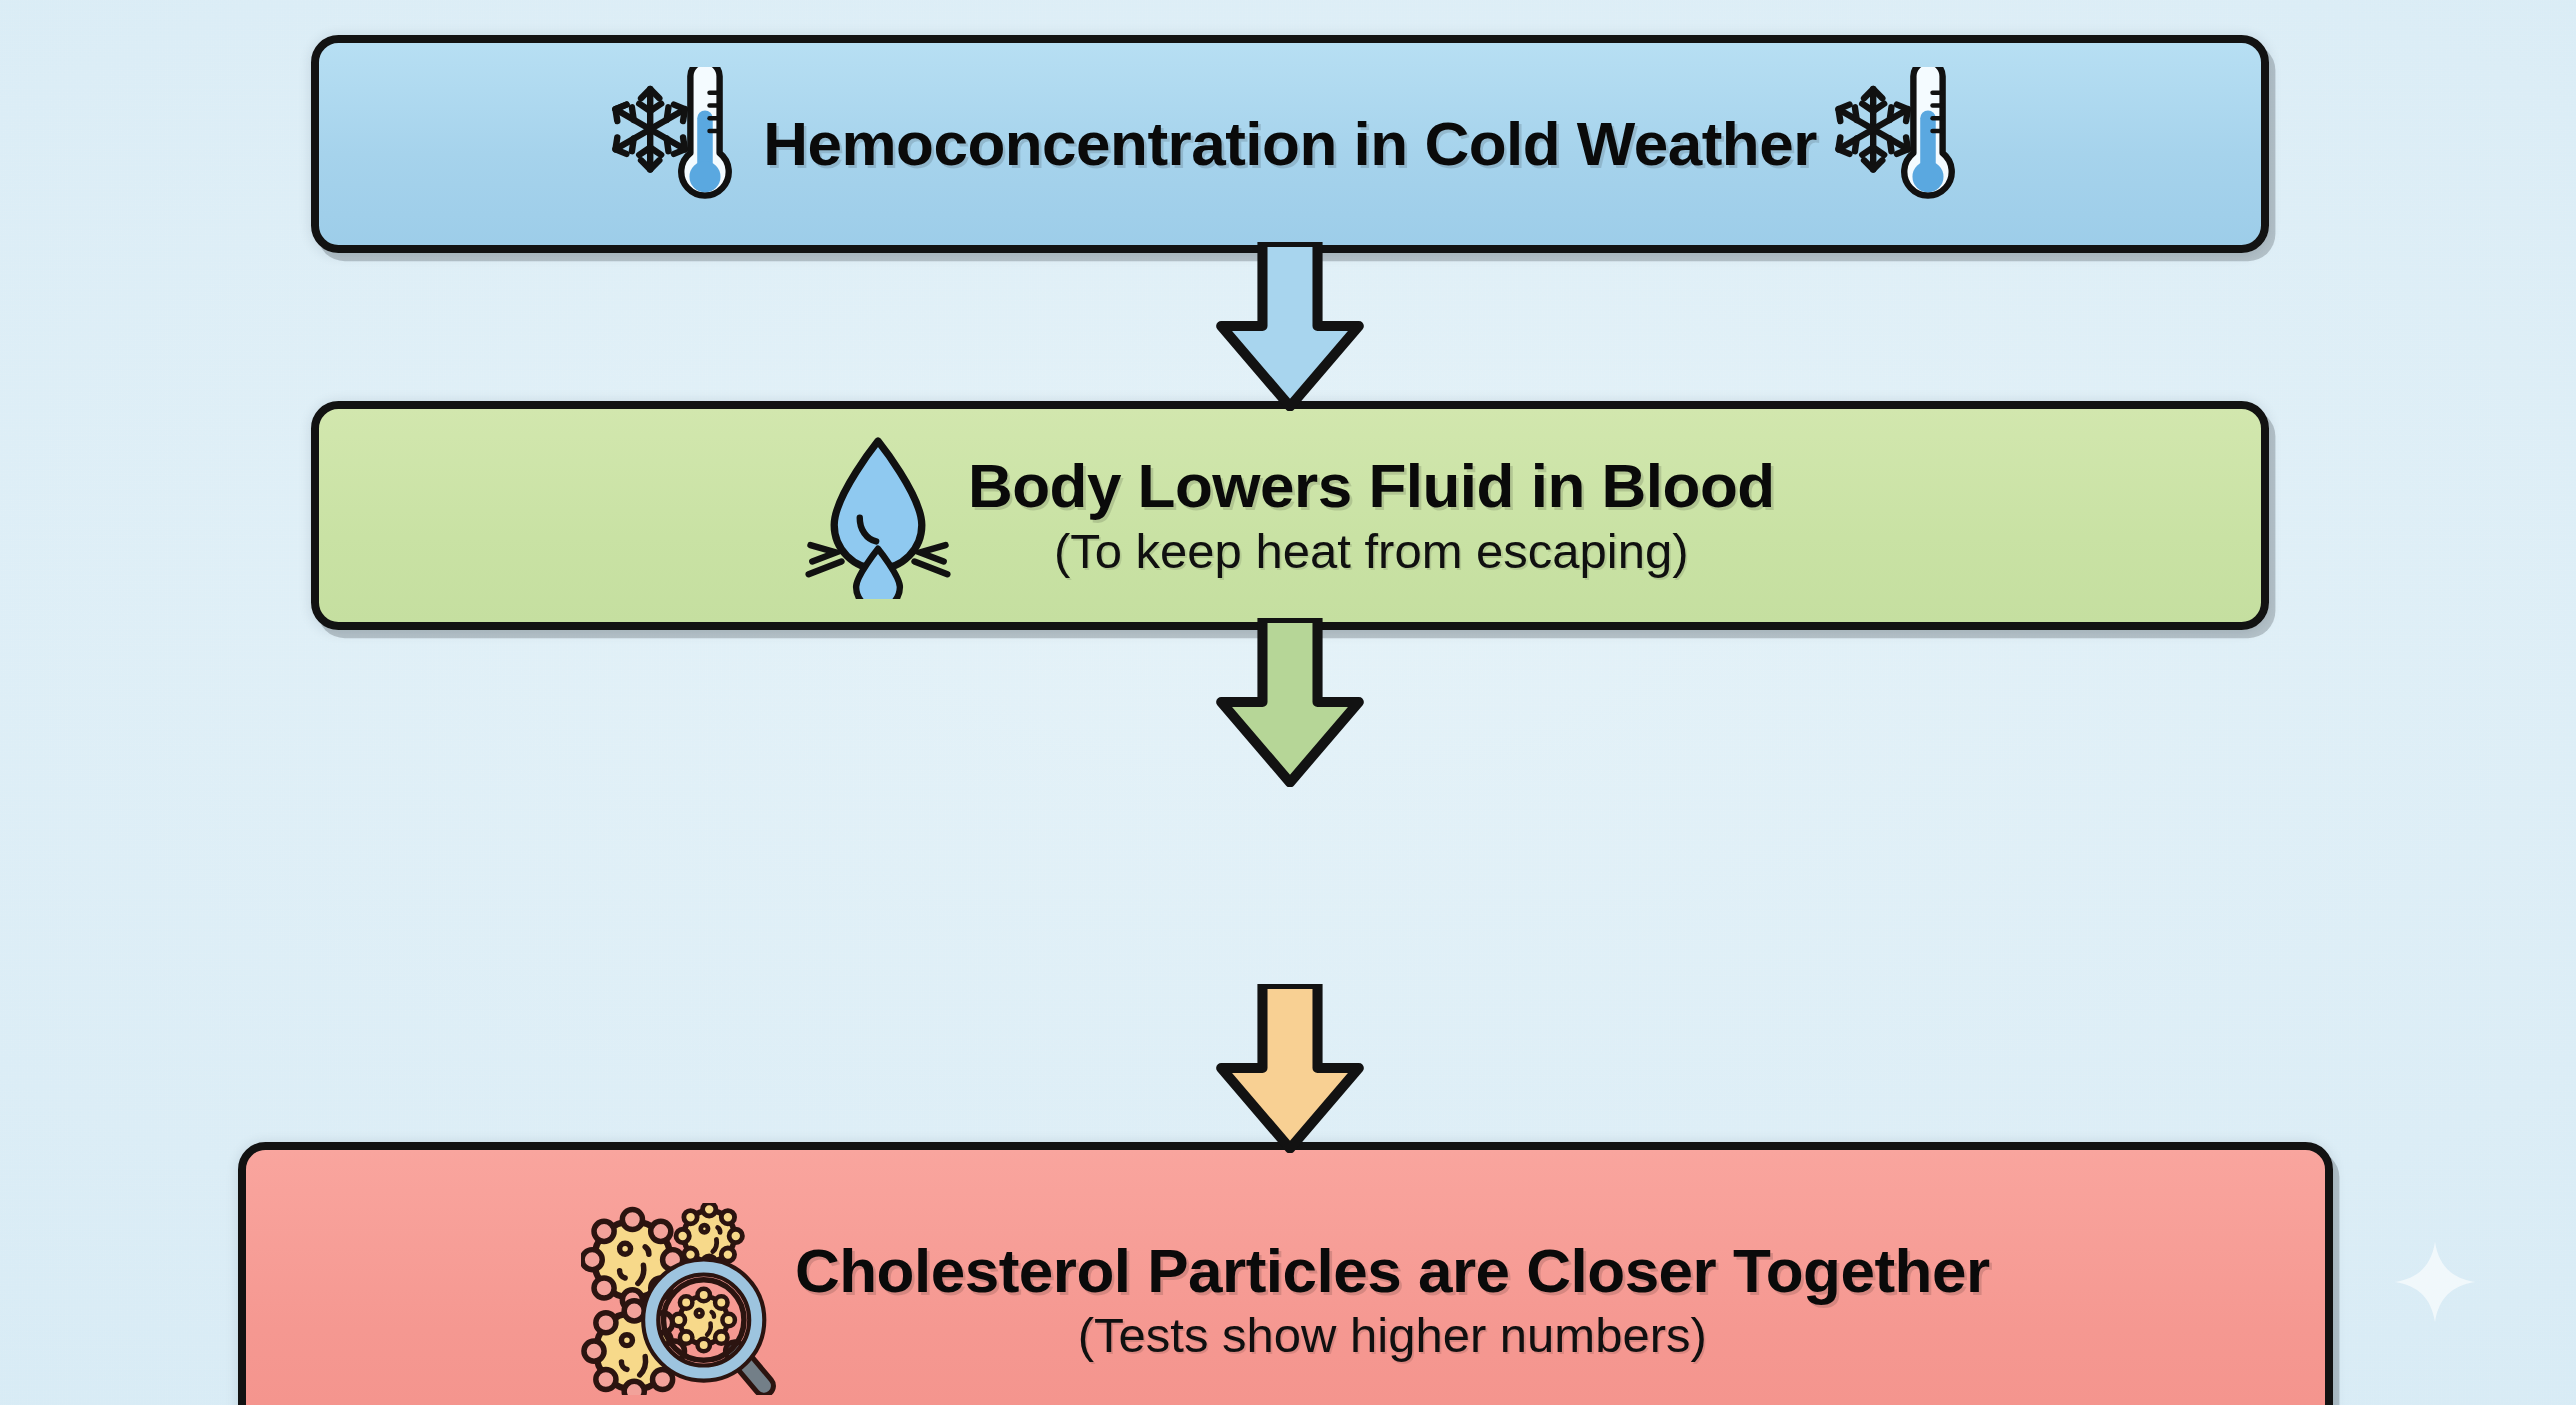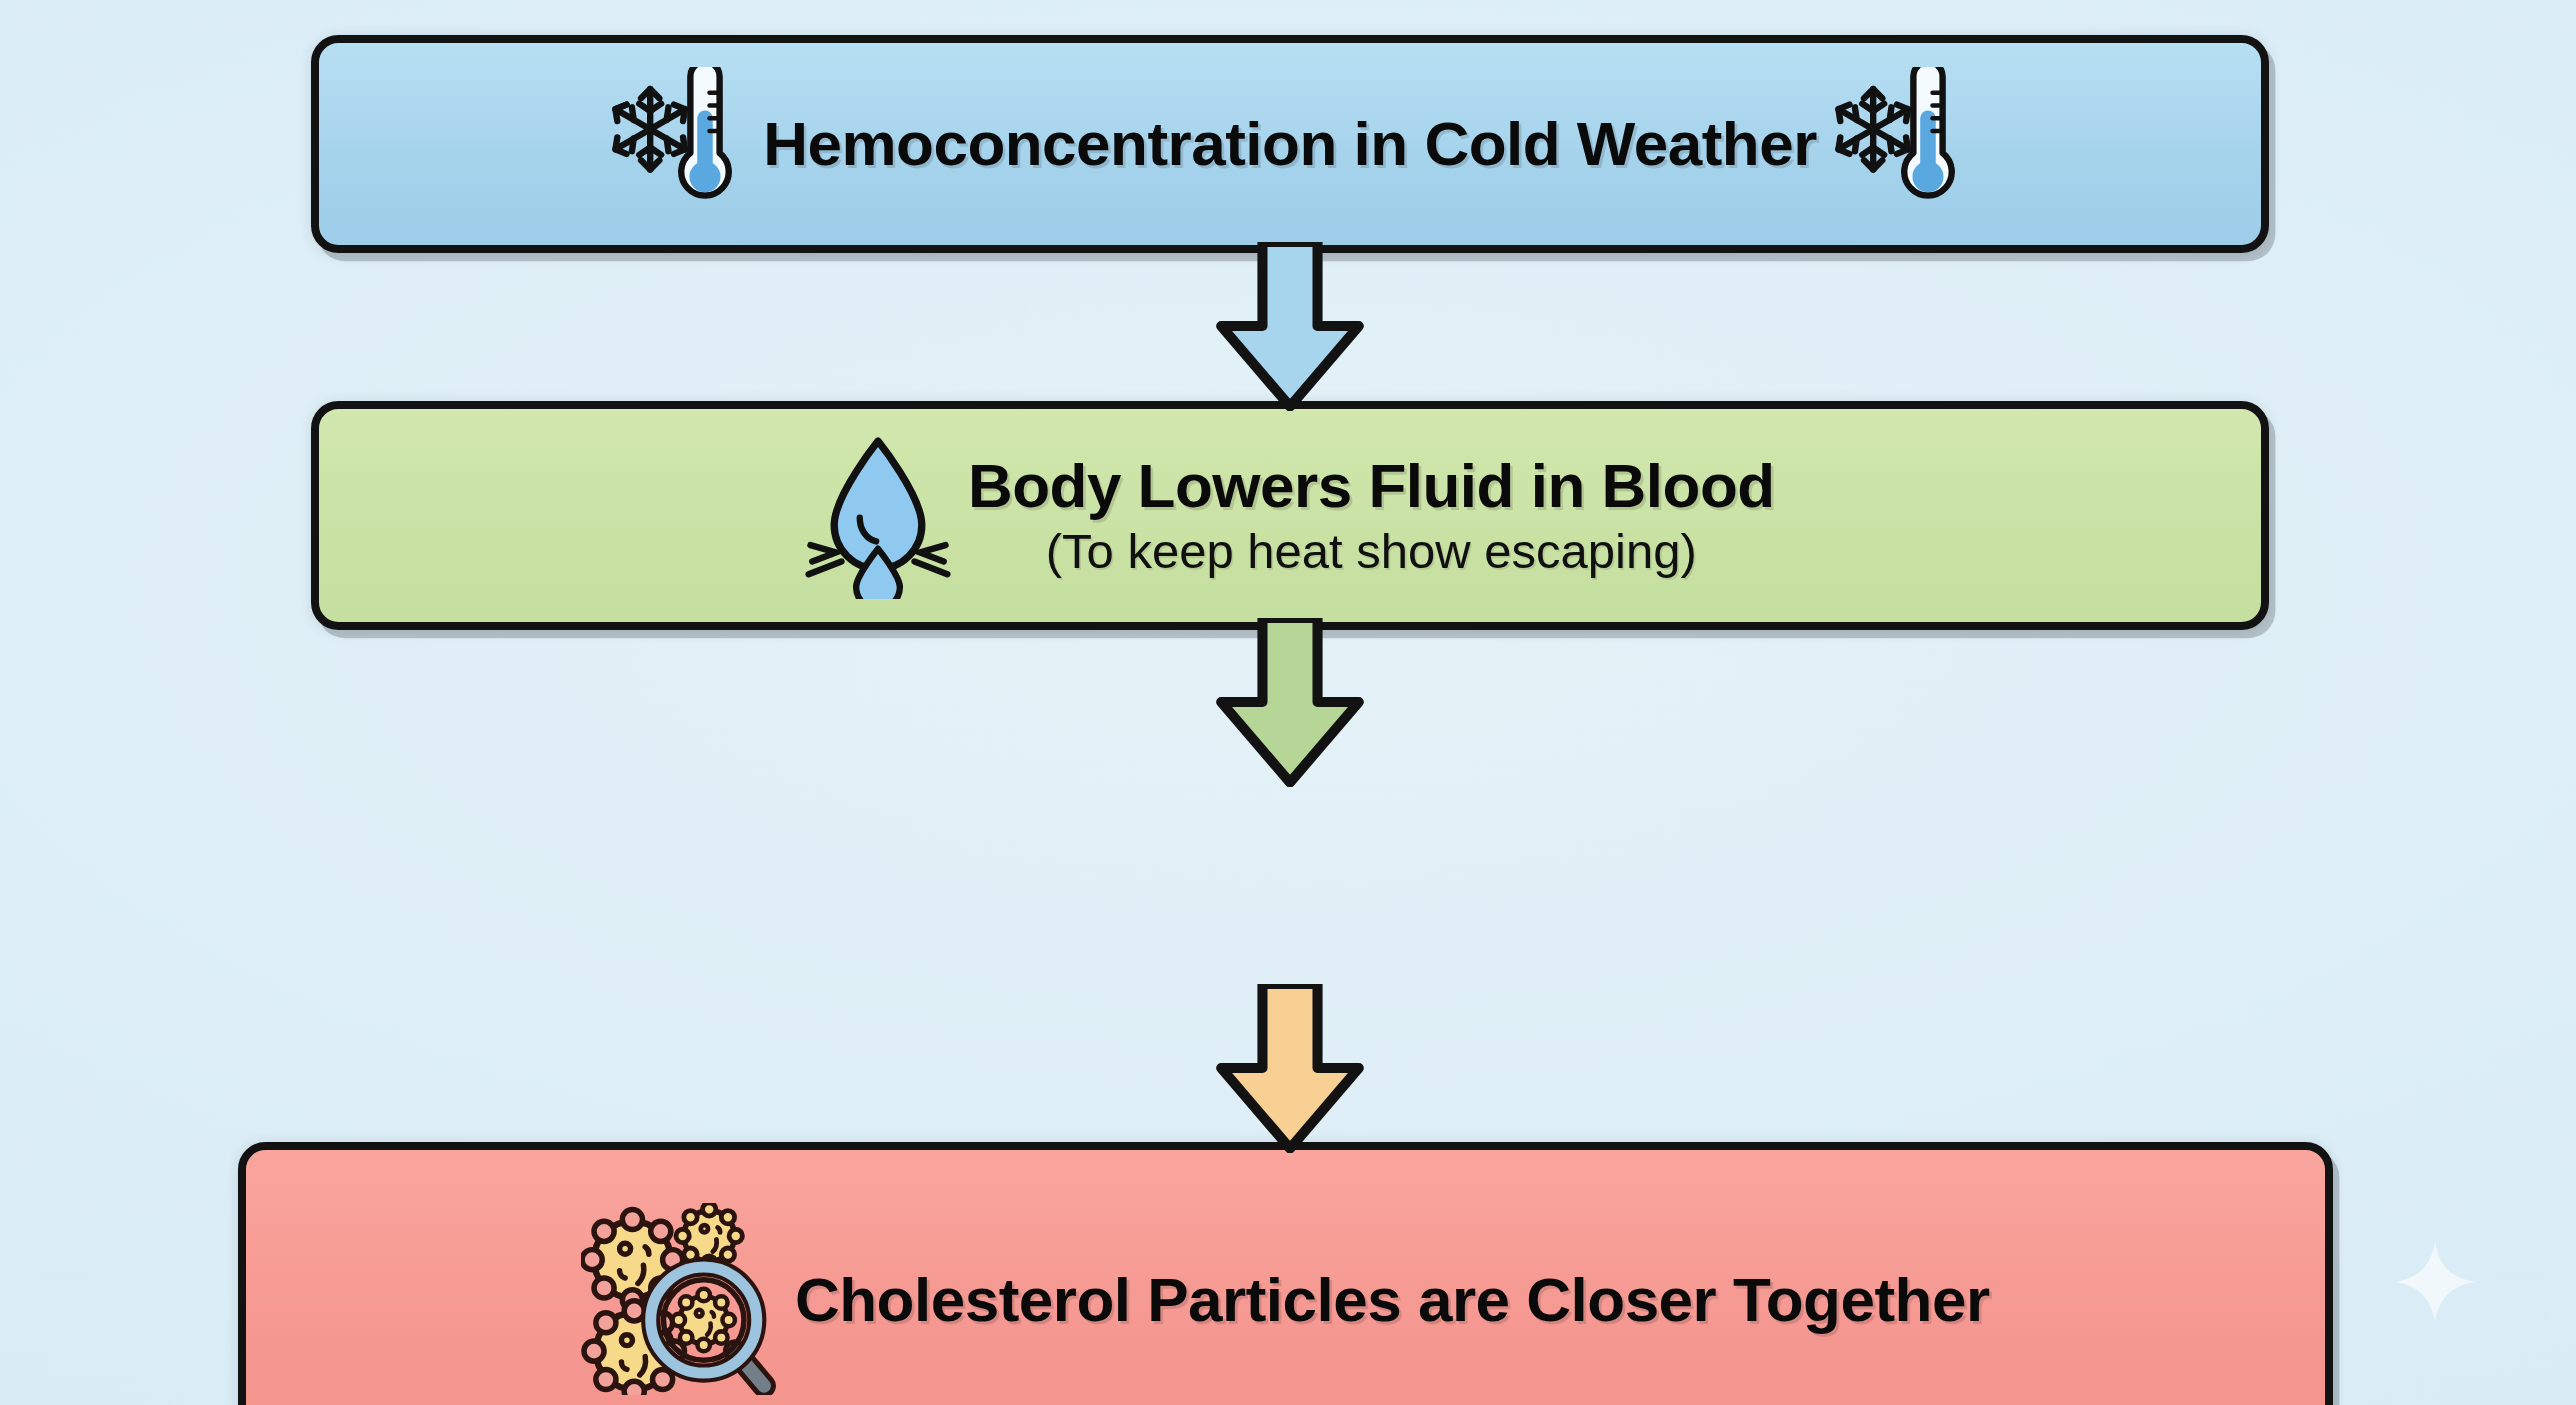--- a/index.html
+++ b/index.html
@@ -228,21 +228,21 @@
             <path d="M6,126 L34,134 L8,144"></path>
             <path d="M4,158 L40,144"></path>
             <path d="M154,126 L126,134 L152,144"></path>
             <path d="M156,158 L120,144"></path>
           </g>
         </svg>
       </span>
 
       <span class="textcol">
         <span class="title">Body Lowers Fluid in Blood</span>
-        <span class="subtitle">(To keep heat show escaping)</span>
+        <span class="subtitle">(To keep heat from escaping)</span>
       </span>
     </div>
   </div>
 
   <div class="arrow" id="arrow-2">
     <svg viewBox="0 0 170 185" preserveAspectRatio="none">
       <path d="M55,0 L115,0 L115,92 L160,92 L85,180 L10,92 L55,92 Z" fill="#b6d697" stroke="#121212" stroke-width="11" stroke-linejoin="round"></path>
     </svg>
   </div>
 
@@ -339,20 +339,21 @@
               <circle cx="-8" cy="-12" r="6"></circle>
               <path d="M14,-14 a9,9 0 0 1 4,8"></path>
               <path d="M12,6 a16,20 0 0 1 -6,20"></path>
             </g>
           </g>
         </svg>
       </span>
 
       <span class="textcol">
         <span class="title">Cholesterol Particles are Closer Together</span>
+        <span class="subtitle">(Tests show higher numbers)</span>
       </span>
     </div>
   </div>
 
 </div>
 
 <span class="sparkle">
   <svg width="84" height="84" viewBox="0 0 92 92">
     <path d="M46,2 C50,28 64,42 90,46 C64,50 50,64 46,90 C42,64 28,50 2,46 C28,42 42,28 46,2 Z" fill="#ffffff" opacity="0.82"></path>
   </svg>

